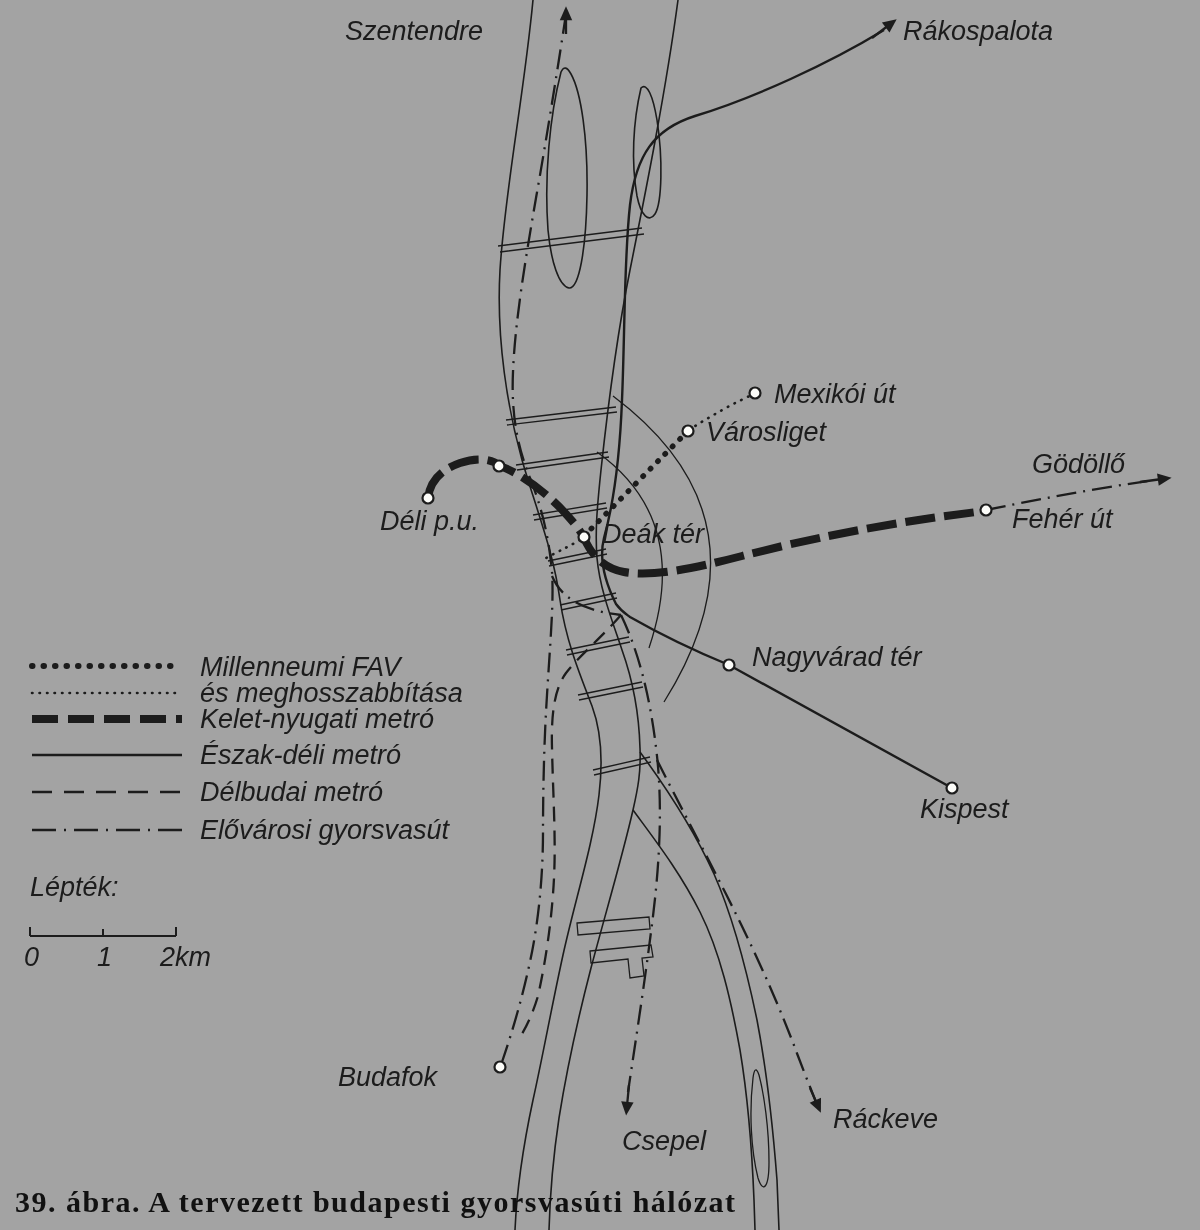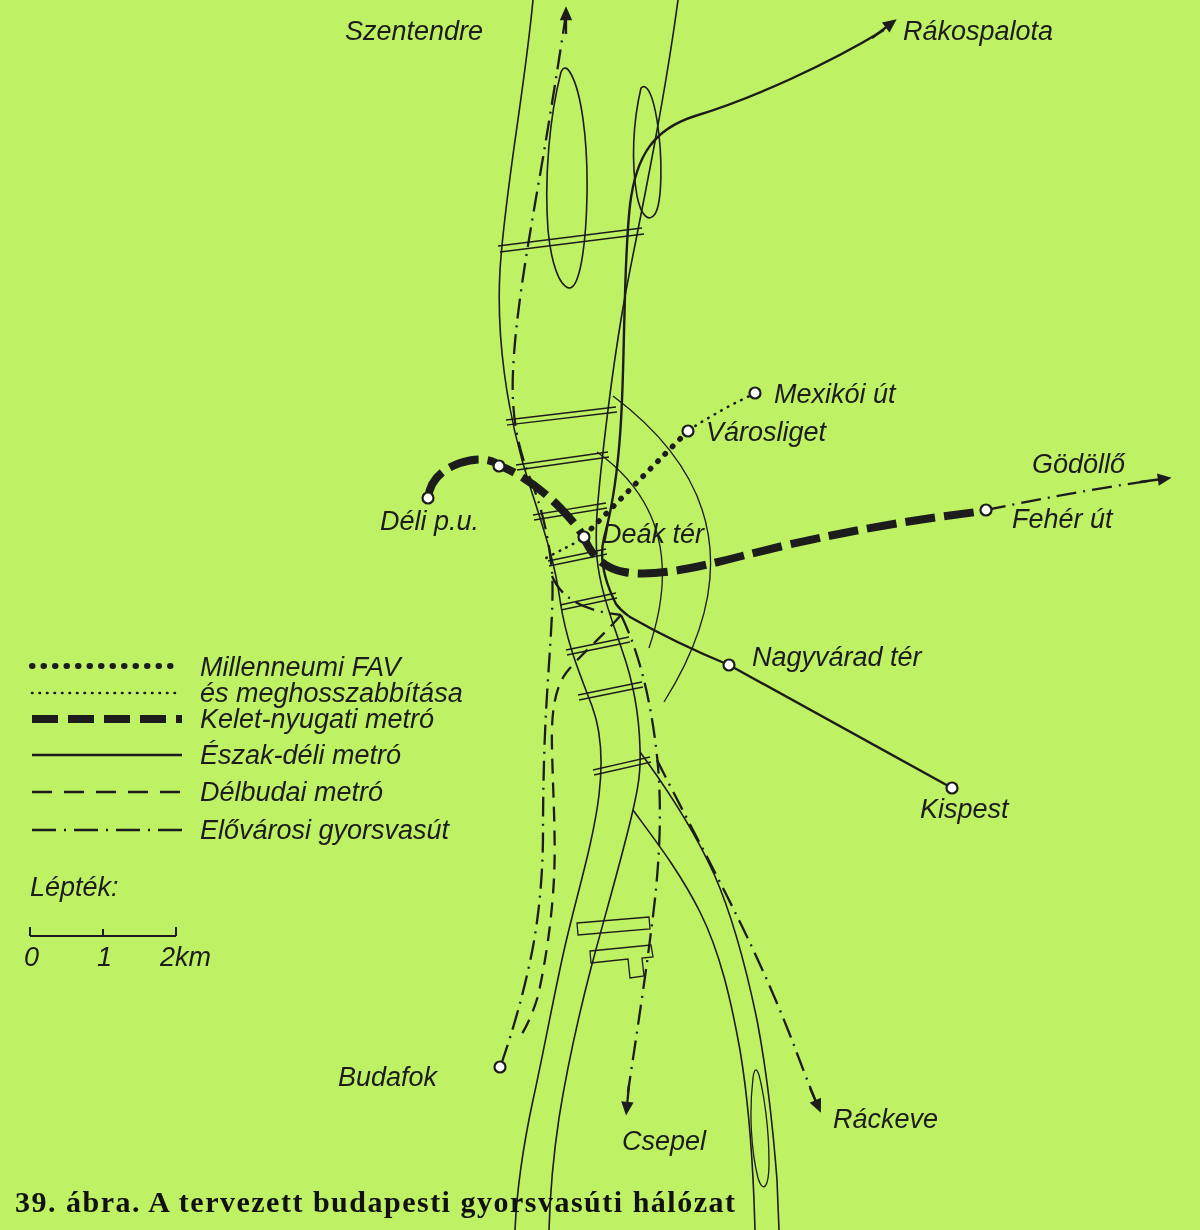--- a/index.html
+++ b/index.html
@@ -1,20 +1,20 @@
 <!DOCTYPE html>
 <html><head>
 <meta charset="utf-8">
 <style>
   html,body{margin:0;padding:0;}
   body{background:#d9d9d6;}
   .page{
     position:relative;
     width:1200px;height:1230px;
-    background:#bef264;
+    background:#a3a3a3;
     overflow:hidden;
     font-family:"Liberation Sans", sans-serif;
   }
   svg{position:absolute;left:0;top:0;}
   
   .ink{stroke:#1c1c1c;fill:none;}
   .river{stroke-width:1.6;}
   .thin{stroke-width:1.3;}
   .l-solid{stroke-width:2.4;}
   .l-thick{stroke-width:8;stroke-dasharray:30 9;}

